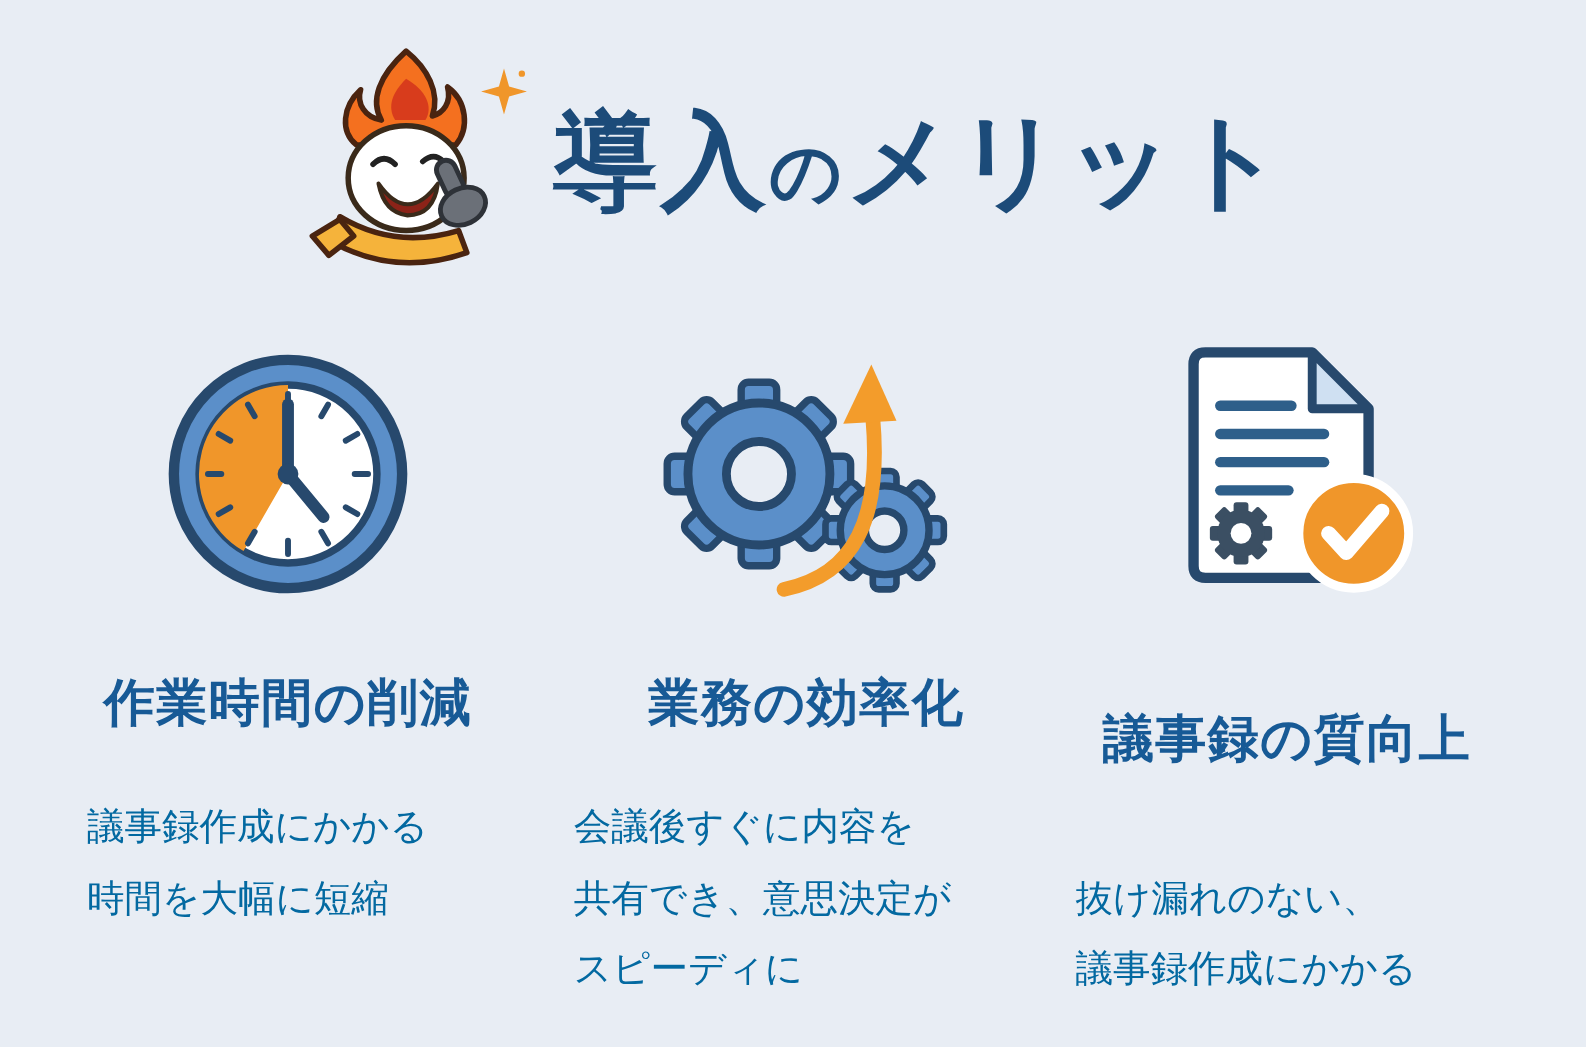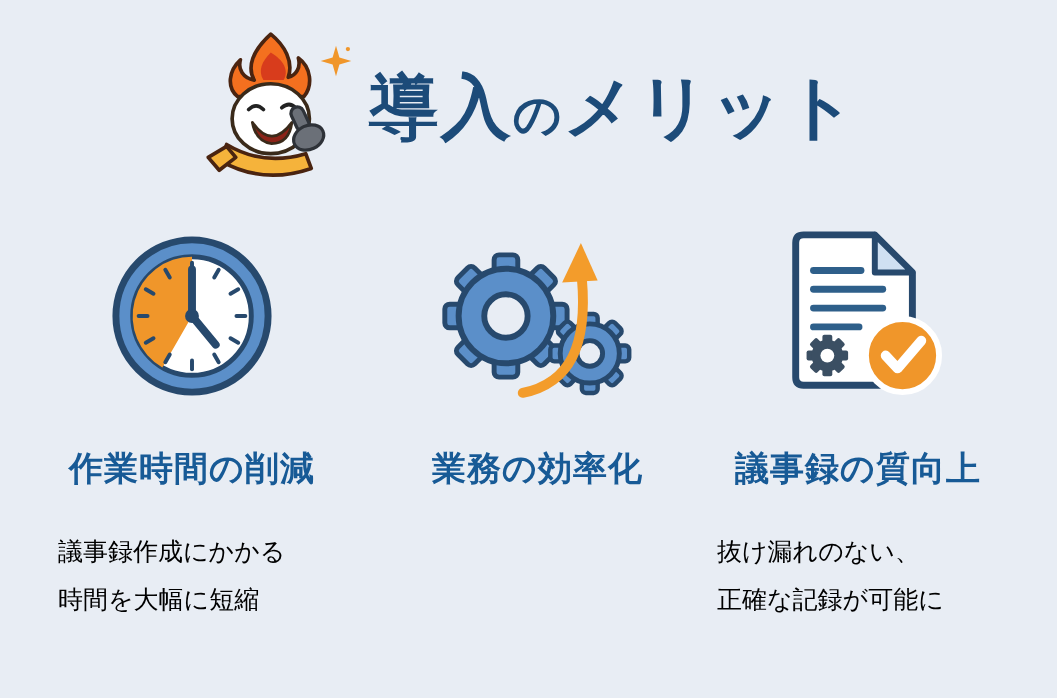--- a/index.html
+++ b/index.html
@@ -65,21 +65,21 @@
     font-size: 34px;
     font-weight: bold;
     color: #175a96;
     letter-spacing: 1px;
     white-space: nowrap;
   }
   .col-body {
     margin-top: 36px;
     font-size: 25px;
     line-height: 1.9;
-    color: #000000;
+    color: #0369a1;
     white-space: pre-line;
     text-align: left;
   }
 </style>
 </head>
 <body>
 
 <div class="page">
 
   <div class="header">
@@ -183,20 +183,23 @@
             </g>
             <circle cx="0" cy="0" r="30" stroke-width="5"></circle>
             <circle cx="0" cy="0" r="13" fill="#e8edf4" stroke-width="5"></circle>
           </g>
 
           <path d="M92 168 C140 158 158 120 152 52" fill="none" stroke="#f39c2b" stroke-width="10" stroke-linecap="round"></path>
           <polygon points="151,16 132,56 168,54" fill="#f39c2b"></polygon>
         </svg>
       </div>
       <div class="col-heading">業務の効率化</div>
+      <div class="col-body">会議後すぐに内容を
+共有でき、意思決定が
+スピーディに</div>
     </div>
 
     <div class="col col-3">
       <div class="icon-box">
         <svg viewBox="0 0 190 180" width="188" height="178">
 
           <path d="M32 16 Q32 8 40 8 H112 L150 46 V152 Q150 160 142 160 H40 Q32 160 32 152 Z" fill="#ffffff" stroke="#27496d" stroke-width="7" stroke-linejoin="round"></path>
           <path d="M112 8 V46 H150 Z" fill="#cfe0f2" stroke="#27496d" stroke-width="6" stroke-linejoin="round"></path>
 
           <g stroke="#2e5f8a" stroke-width="7" stroke-linecap="round">
@@ -220,17 +223,17 @@
             <circle cx="0" cy="0" r="16"></circle>
             <circle cx="0" cy="0" r="7" fill="#ffffff"></circle>
           </g>
 
           <circle cx="140" cy="130" r="37" fill="#f0962a" stroke="#ffffff" stroke-width="6"></circle>
           <path d="M123 130 L135 143 L159 115" fill="none" stroke="#ffffff" stroke-width="10" stroke-linecap="round" stroke-linejoin="round"></path>
         </svg>
       </div>
       <div class="col-heading">議事録の質向上</div>
       <div class="col-body">抜け漏れのない、
-正確な記録が可能に</div>
+議事録作成にかかる</div>
     </div>
 
   </div>
 </div>
 
 </body></html>

